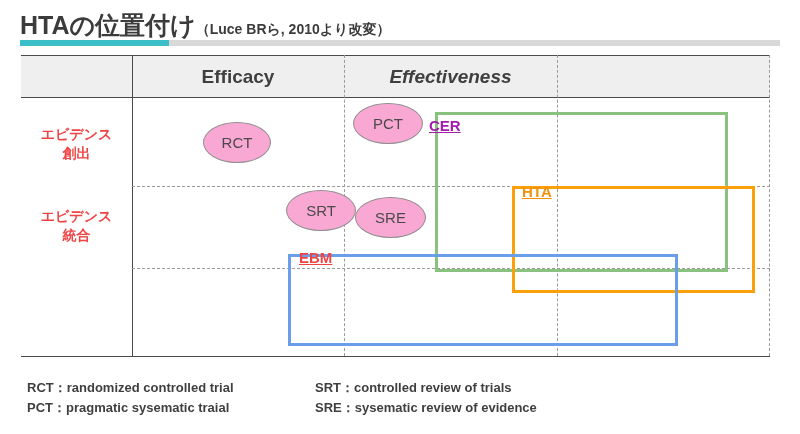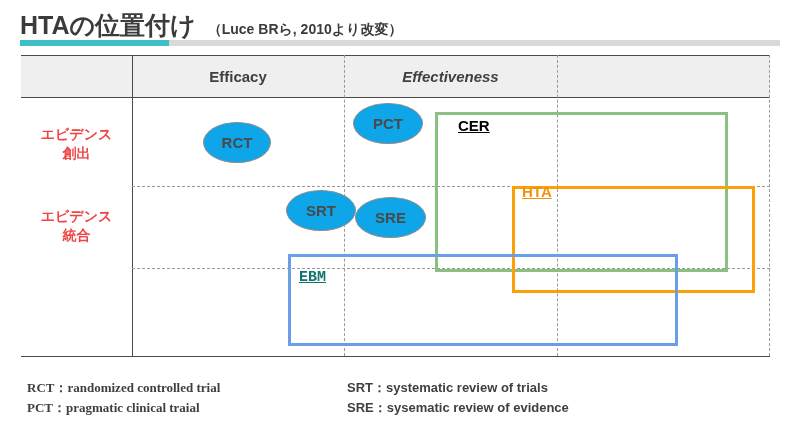--- a/index.html
+++ b/index.html
@@ -26,21 +26,20 @@
   #title-main {
     font-size: 25px;
     font-weight: bold;
     color: #3b3b3b;
     letter-spacing: 0px;
   }
   #title-sub {
     font-size: 14px;
     font-weight: bold;
     color: #3b3b3b;
-    margin-left: 12px;
   }
 
   
   #accent-rule {
     position: absolute;
     left: 20px;
     top: 40px;
     width: 760px;
     height: 6px;
     background: #d9d9d9;
@@ -116,21 +115,21 @@
     width: 749px;
     height: 41px;
     background: #efefef;
   }
   .col-head {
     position: absolute;
     top: 1px;
     height: 41px;
     line-height: 41px;
     text-align: center;
-    font-size: 15px;
+    font-size: 19px;
     font-weight: bold;
     color: #3f3f3f;
   }
   #head-efficacy      { left: 111px; width: 212px; }
   #head-effectiveness { left: 323px; width: 213px; font-style: italic; }
   #head-value         { left: 536px; width: 212px; }
 
   
   .row-label {
     position: absolute;
@@ -142,28 +141,28 @@
     color: #ef4444;
     line-height: 1.35;
   }
   #rowlab-0 { top: 70px; }
   #rowlab-1 { top: 152px; }
   #rowlab-2 { top: 245px; }
 
   
   .chip {
     position: absolute;
-    background: #0ea5e9;
+    background: #f9a8d4;
     border: 1.4px solid #8d8d8d;
     border-radius: 50%;
     display: flex;
     align-items: center;
     justify-content: center;
     font-size: 15px;
-    font-weight: bold;
+    font-weight: normal;
     color: #4a4a4a;
     box-sizing: border-box;
   }
   #chip-rct { left: 182px; top:  67px; width: 68px; height: 41px; }
   #chip-pct { left: 332px; top:  48px; width: 70px; height: 41px; }
   #chip-srt { left: 265px; top: 135px; width: 70px; height: 41px; }
   #chip-sre { left: 334px; top: 142px; width: 71px; height: 41px; }
 
   
   .scope-box {
@@ -177,50 +176,50 @@
     font-weight: bold;
     text-decoration: underline;
     white-space: nowrap;
   }
 
   #box-cer {
     left: 414px; top:  57px; width: 293px; height: 160px;
     border: 3.5px solid #8bc17f;
     z-index: 2;
   }
-  #label-cer { left: 437px; top: 62px; color: #000000; z-index: 5; }
+  #label-cer { left: 408px; top: 62px; color: #a21caf; z-index: 5; }
 
   #box-hta {
     left: 491px; top: 131px; width: 243px; height: 107px;
     border: 3.5px solid #fca009;
     z-index: 3;
   }
   #label-hta { left: 501px; top: 128px; color: #f3920a; z-index: 5; }
 
   #box-ebm {
     left: 267px; top: 199px; width: 390px; height: 92px;
     border: 3.5px solid #6a9ee8;
     z-index: 4;
   }
-  #label-ebm { left: 278px; top: 214px; color: #0f766e; z-index: 5; font-family: Liberation Mono, monospace; }
+  #label-ebm { left: 278px; top: 194px; color: #ef4444; z-index: 5; }
 
   
   #legend {
     position: absolute;
     left: 27px;
     top: 378px;
     font-size: 13px;
     font-weight: bold;
     color: #3f3f3f;
     line-height: 1.55;
   }
   .legend-row {
     display: flex;
   }
-  .legend-cell-left  { width: 320px; white-space: nowrap; font-family: Liberation Serif, serif; }
+  .legend-cell-left  { width: 288px; white-space: nowrap; }
   .legend-cell-right { white-space: nowrap; }
 </style>
 </head>
 <body>
 
 <div id="title-block">
   <span id="title-main">HTAの位置付け</span><span id="title-sub">（Luce BRら, 2010より改変）</span>
 </div>
 
 <div id="accent-rule">
@@ -259,19 +258,19 @@
   <div class="scope-label" id="label-hta">HTA</div>
 
   <div class="scope-box" id="box-ebm"></div>
   <div class="scope-label" id="label-ebm">EBM</div>
 
 </div>
 
 <div id="legend">
   <div class="legend-row">
     <span class="legend-cell-left">RCT：randomized controlled trial</span>
-    <span class="legend-cell-right">SRT：systematic review of trials</span>
+    <span class="legend-cell-right">SRT：controlled review of trials</span>
   </div>
   <div class="legend-row">
-    <span class="legend-cell-left">PCT：pragmatic clinical traial</span>
+    <span class="legend-cell-left">PCT：pragmatic sysematic traial</span>
     <span class="legend-cell-right">SRE：sysematic review of evidence</span>
   </div>
 </div>
 
 </body></html>

